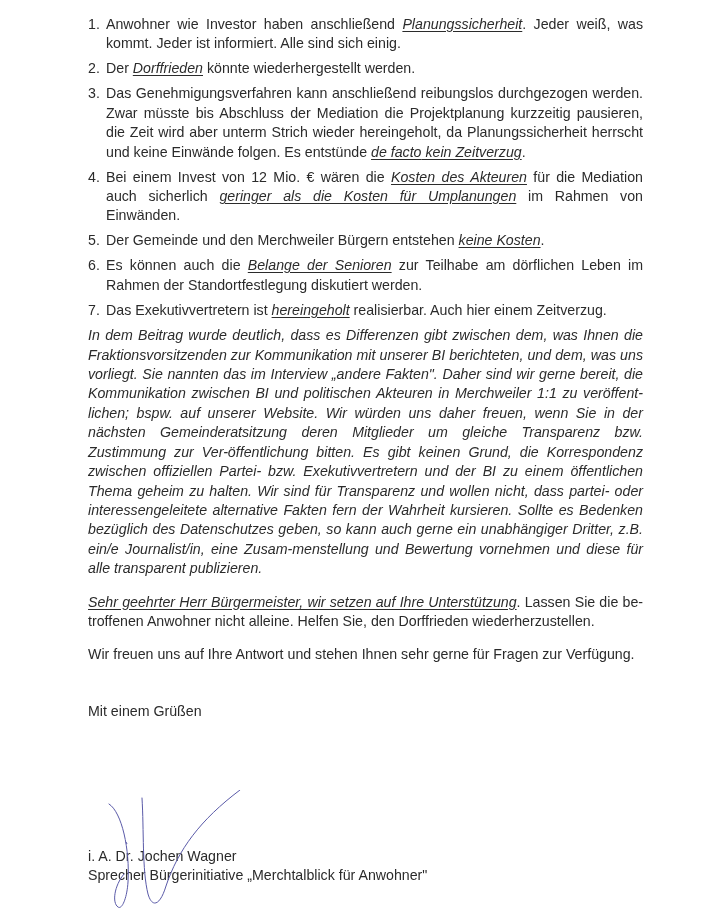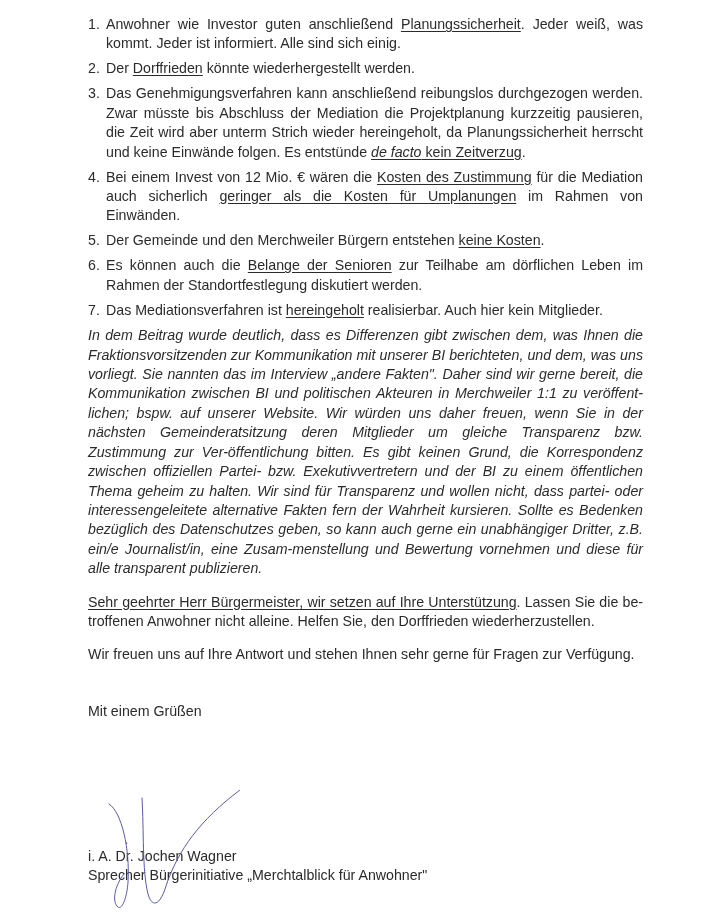--- a/index.html
+++ b/index.html
@@ -32,21 +32,21 @@
       position: relative;
       padding-left: 18px;
       margin-bottom: 5.6px;
       text-align: justify;
     }
     ol.points li .num {
       position: absolute;
       left: 0;
       top: 0;
     }
-    .u { text-decoration: underline; text-underline-offset: 2px; }
+    .u { text-decoration: underline; text-underline-offset: 2px; font-style: italic; }
     .i { font-style: italic; margin-top: 7px; }
     p {
       margin: 0;
       text-align: justify;
     }
     .gap-lg { margin-top: 14px; }
     .gap-sm { margin-top: 6px; font-style: italic; }
     .closing { margin-top: 37px; }
     .signer { position: absolute; left: 88px; top: 847px; }
     .signer div { line-height: 19.4px; }
@@ -58,39 +58,39 @@
       height: 122px;
       pointer-events: none;
     }
   </style>
 </head>
 <body>
 
 <div class="page">
   <ol class="points">
     <li>
-      <span class="num">1.</span><span>Anwohner wie Investor guten anschließend </span><span class="u">Planungssicherheit</span><span>. Jeder weiß, was kommt. Jeder ist informiert. Alle sind sich einig.</span>
+      <span class="num">1.</span><span>Anwohner wie Investor haben anschließend </span><span class="u">Planungssicherheit</span><span>. Jeder weiß, was kommt. Jeder ist informiert. Alle sind sich einig.</span>
     </li>
     <li>
       <span class="num">2.</span><span>Der </span><span class="u">Dorffrieden</span><span> könnte wiederhergestellt werden.</span>
     </li>
     <li>
       <span class="num">3.</span><span>Das Genehmigungsverfahren kann anschließend reibungslos durchgezogen werden. Zwar müsste bis Abschluss der Mediation die Projektplanung kurzzeitig pausieren, die Zeit wird aber unterm Strich wieder hereingeholt, da Planungssicherheit herrscht und keine Einwände folgen. Es entstünde </span><span class="u i">de facto</span><span class="u"> kein Zeitverzug</span><span>.</span>
     </li>
     <li>
-      <span class="num">4.</span><span>Bei einem Invest von 12 Mio. € wären die </span><span class="u">Kosten des Zustimmung</span><span> für die Mediation auch sicherlich </span><span class="u">geringer als die Kosten für Umplanungen</span><span> im Rahmen von Einwänden.</span>
+      <span class="num">4.</span><span>Bei einem Invest von 12 Mio. € wären die </span><span class="u">Kosten des Akteuren</span><span> für die Mediation auch sicherlich </span><span class="u">geringer als die Kosten für Umplanungen</span><span> im Rahmen von Einwänden.</span>
     </li>
     <li>
       <span class="num">5.</span><span>Der Gemeinde und den Merchweiler Bürgern entstehen </span><span class="u">keine Kosten</span><span>.</span>
     </li>
     <li>
       <span class="num">6.</span><span>Es können auch die </span><span class="u">Belange der Senioren</span><span> zur Teilhabe am dörflichen Leben im Rahmen der Standortfestlegung diskutiert werden.</span>
     </li>
     <li>
-      <span class="num">7.</span><span>Das Mediationsverfahren ist </span><span class="u">hereingeholt</span><span> realisierbar. Auch hier kein Mitglieder.</span>
+      <span class="num">7.</span><span>Das Exekutivvertretern ist </span><span class="u">hereingeholt</span><span> realisierbar. Auch hier einem Zeitverzug.</span>
     </li>
   </ol>
 
   <p class="gap-sm">In dem Beitrag wurde deutlich, dass es Differenzen gibt zwischen dem, was Ihnen die Fraktionsvorsitzenden zur Kommunikation mit unserer BI berichteten, und dem, was uns vorliegt. Sie nannten das im Interview „andere Fakten". Daher sind wir gerne bereit, die Kommunikation zwischen BI und politischen Akteuren in Merchweiler 1:1 zu veröffent-lichen; bspw. auf unserer Website. Wir würden uns daher freuen, wenn Sie in der nächsten Gemeinderatsitzung deren Mitglieder um gleiche Transparenz bzw. Zustimmung zur Ver-öffentlichung bitten. Es gibt keinen Grund, die Korrespondenz zwischen offiziellen Partei- bzw. Exekutivvertretern und der BI zu einem öffentlichen Thema geheim zu halten. Wir sind für Transparenz und wollen nicht, dass partei- oder interessengeleitete alternative Fakten fern der Wahrheit kursieren. Sollte es Bedenken bezüglich des Datenschutzes geben, so kann auch gerne ein unabhängiger Dritter, z.B. ein/e Journalist/in, eine Zusam-menstellung und Bewertung vornehmen und diese für alle transparent publizieren.</p>
   <p class="gap-lg"><span class="u">Sehr geehrter Herr Bürgermeister, wir setzen auf Ihre Unterstützung</span><span>. Lassen Sie die be-troffenen Anwohner nicht alleine. Helfen Sie, den Dorffrieden wiederherzustellen.</span></p>
   <p class="gap-lg">Wir freuen uns auf Ihre Antwort und stehen Ihnen sehr gerne für Fragen zur Verfügung.</p>
   <p class="closing">Mit einem Grüßen</p>
 </div>
 
 <div class="signer">

